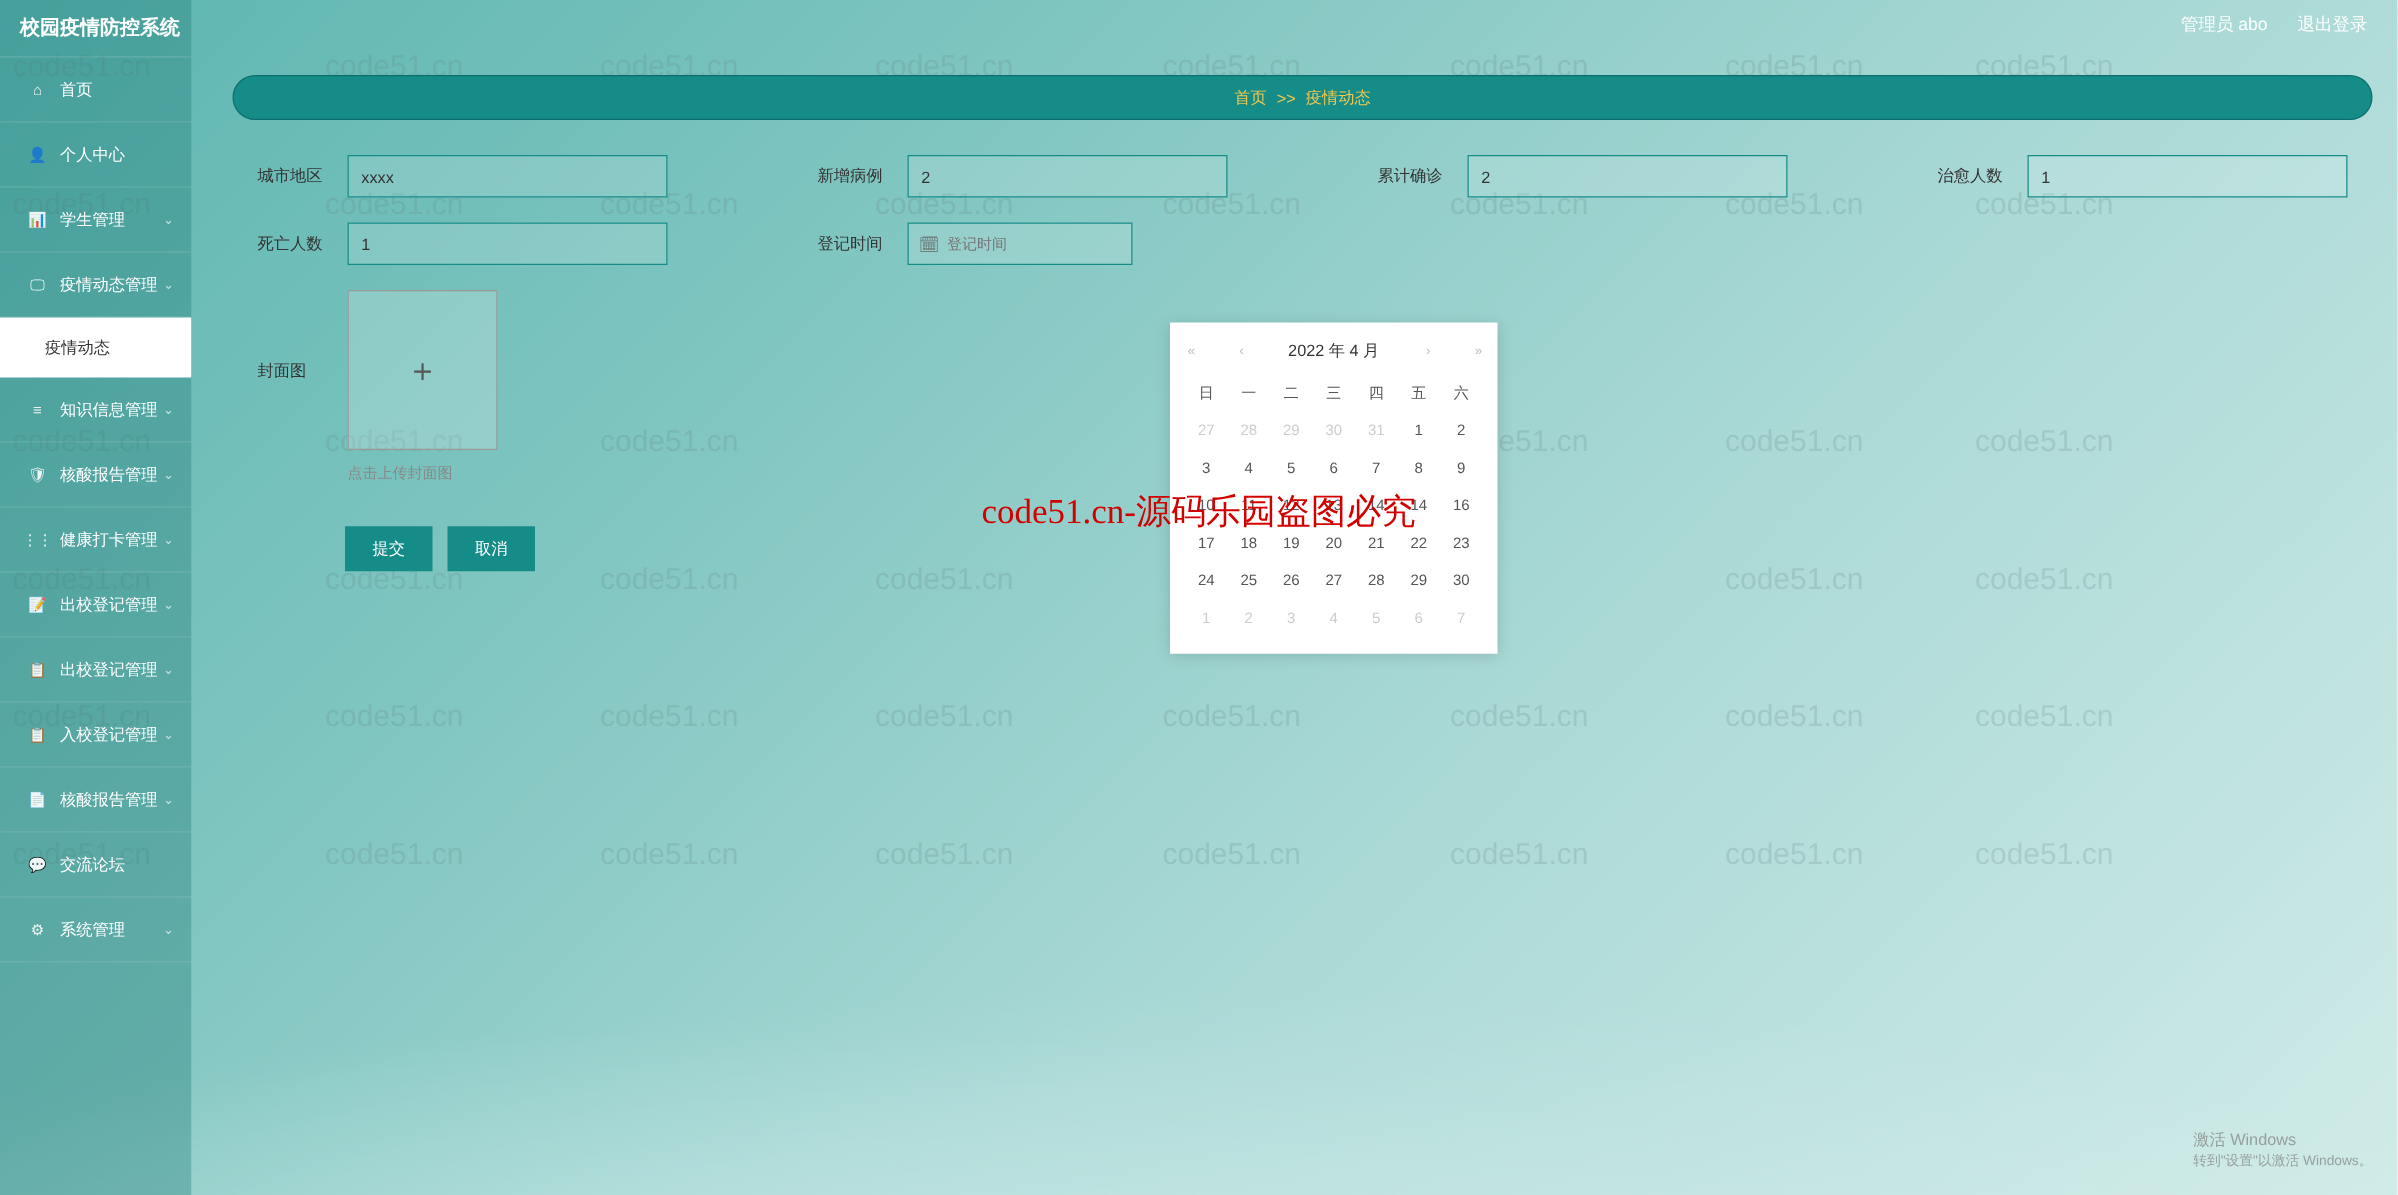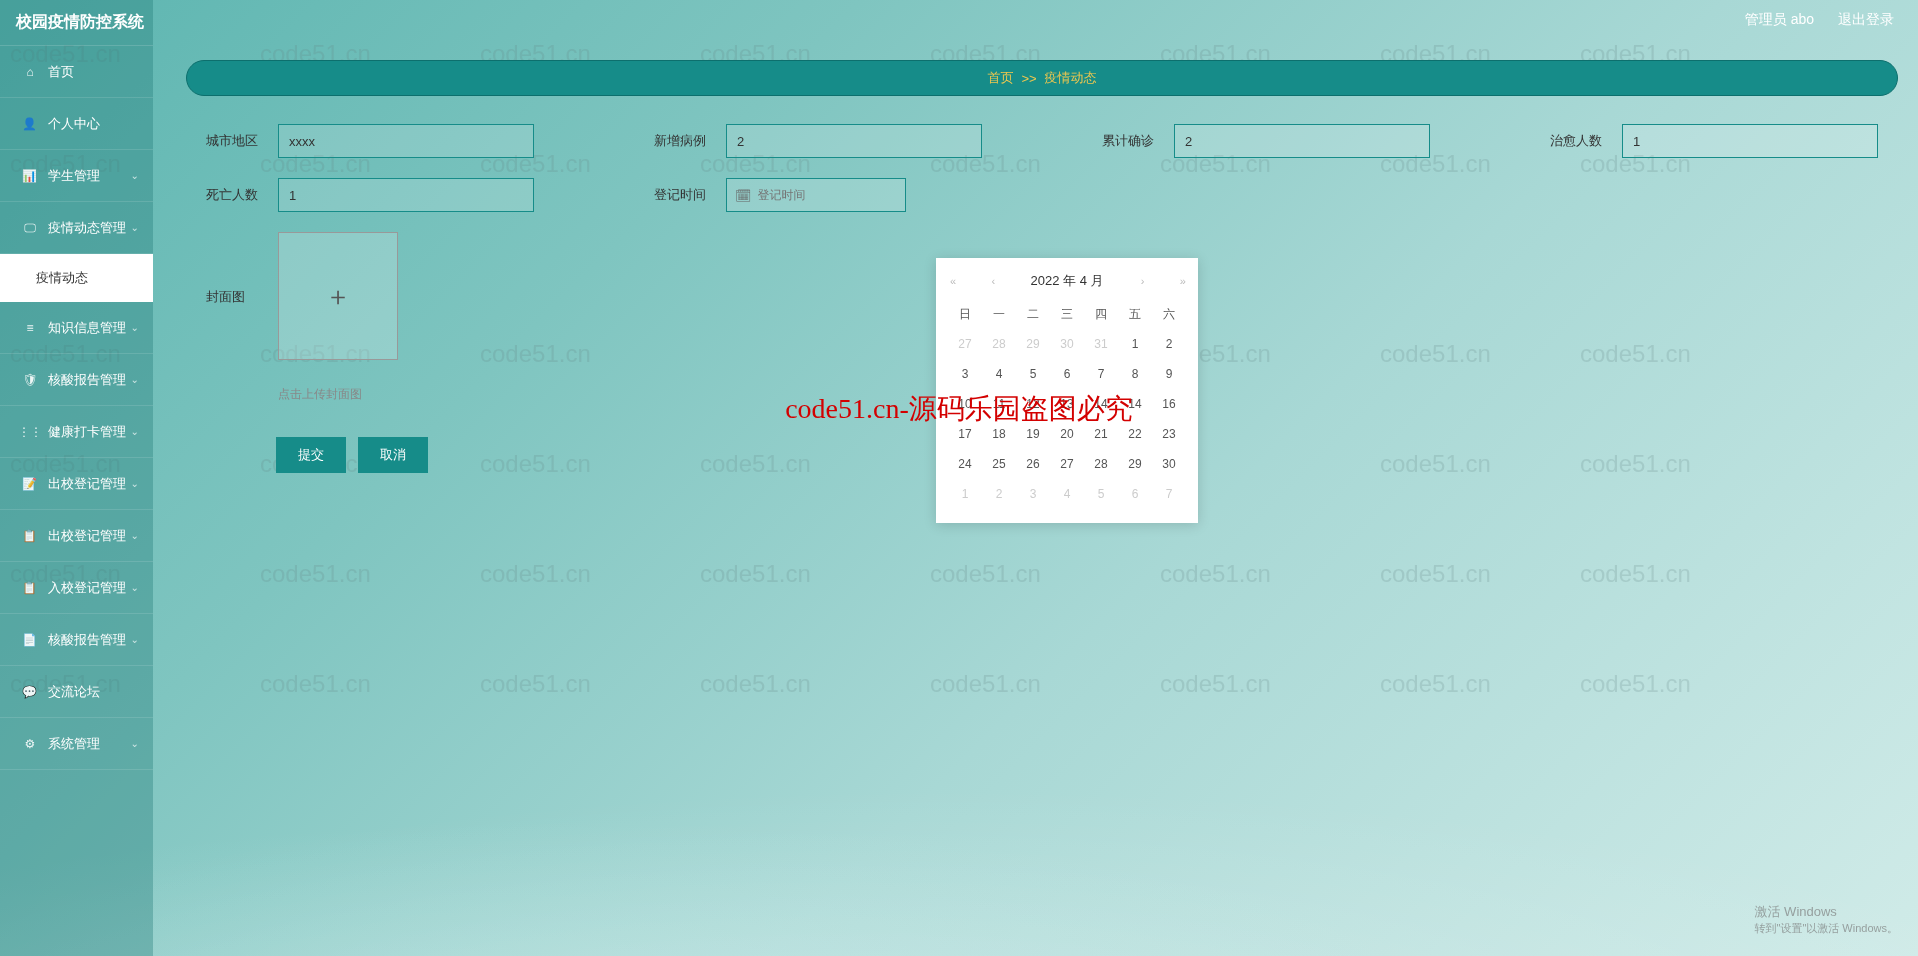--- a/index.html
+++ b/index.html
@@ -164,21 +164,21 @@
       height: 128px;
       border: 1px solid #999;
       background: rgba(255,255,255,0.2);
       display: flex;
       align-items: center;
       justify-content: center;
       cursor: pointer;
     }
     .upload-box .plus { font-size: 26px; color: #555; font-weight: 200; }
     .upload-hint {
-      margin-top: 26px;
+      margin-top: 10px;
       font-size: 12px;
       color: #888;
     }
 
     .button-row {
       margin-top: 34px;
       padding-left: 90px;
       display: flex;
       gap: 12px;
     }

